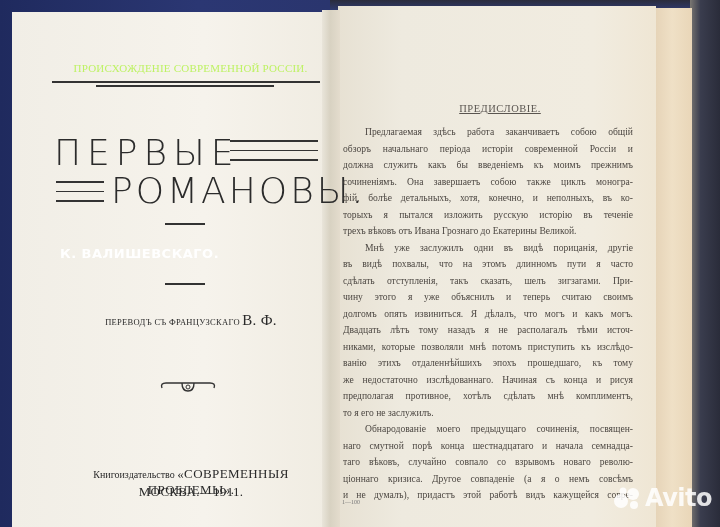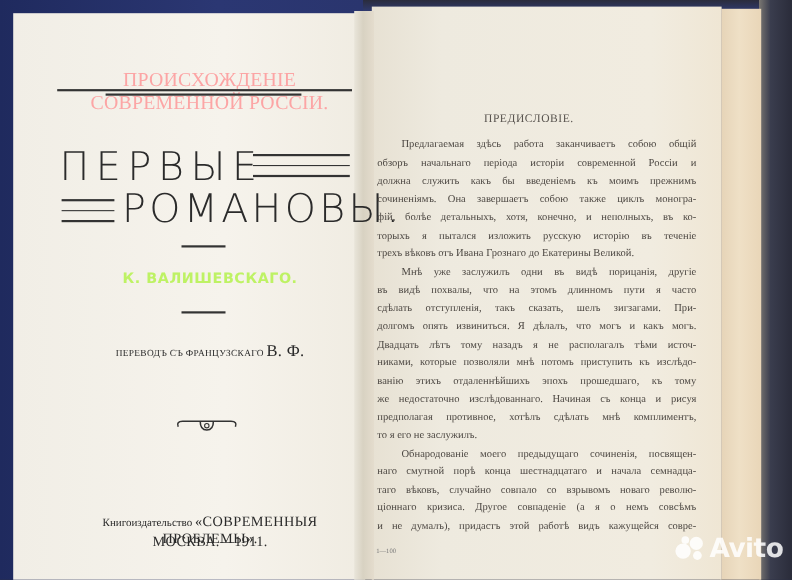--- a/index.html
+++ b/index.html
@@ -32,64 +32,64 @@
   .gutter {
     position: absolute; left: 322px; top: 10px; width: 18px; height: 517px;
     background: linear-gradient(90deg, #e9e5da 0%, #d8d2c2 45%, #e4dccd 100%);
   }
   .right-page {
     position: absolute; left: 338px; top: 6px; width: 318px; height: 521px;
     background: linear-gradient(90deg, #e7e1d3 0%, #eeeadf 20%, #f1ece0 80%, #efe6d4 100%);
   }
   .series-title {
     position: absolute; left: 58px; top: 62px; width: 265px;
-    font-size: 18px; letter-spacing: 0.2px; color: #fca5a5; text-align: center;
+    font-size: 11px; letter-spacing: 0.2px; color: #bef264; text-align: center;
   }
   .series-rule-1 { position: absolute; left: 52px; top: 81px; width: 268px; height: 1.5px; background: #333; }
   .series-rule-2 { position: absolute; left: 96px; top: 85px; width: 178px; height: 1.5px; background: #333; }
 
   .title-line {
     position: absolute; font-family: "DejaVu Sans", sans-serif;
     font-size: 36px; color: #2b2b2b; letter-spacing: 6px; font-weight: 300;
     line-height: 1;
   }
   .t1 { left: 54px; top: 135px; }
   .t2 { left: 111px; top: 173px; letter-spacing: 3px; }
   .bars { position: absolute; }
   .bars span { display: block; height: 1.5px; background: #333; margin-bottom: 8px; }
   .bars-right { left: 230px; top: 140px; width: 88px; }
   .bars-left { left: 56px; top: 181px; width: 48px; }
 
   .short-rule { position: absolute; height: 1.5px; background: #333; width: 40px; }
   .r1 { left: 165px; top: 223px; }
   .r2 { left: 165px; top: 283px; }
   .author {
-    position: absolute; left: 60px; top: 246px; width: 262px; text-align: center;
+    position: absolute; left: 60px; top: 246px; width: 262px; 
     font-family: "DejaVu Sans", sans-serif; font-weight: bold; font-size: 13px;
-    color: #bef264; letter-spacing: 0.5px;
+    color: #ffffff; letter-spacing: 0.5px;
   }
   .translation {
     position: absolute; left: 60px; top: 312px; width: 262px; text-align: center;
     font-size: 8.5px; color: #2a2a2a; letter-spacing: 0.3px;
   }
   .translation .big { font-size: 15px; font-family: Liberation Serif, serif; }
   .ornament { position: absolute; left: 158px; top: 379px; width: 60px; height: 14px; }
   .publisher {
     position: absolute; left: 60px; top: 466px; width: 262px; text-align: center;
     font-size: 10px; color: #2a2a2a;
   }
   .publisher .caps { font-size: 13px; letter-spacing: 0.4px; margin-top: 43px; }
   .city {
     position: absolute; left: 60px; top: 484px; width: 262px; text-align: center;
     font-size: 13px; color: #2a2a2a; letter-spacing: 0.3px;
   }
 
   .preface-heading {
     position: absolute; left: 440px; top: 103px; width: 120px;
-    font-size: 10.5px; color: #5a5550; letter-spacing: 0.5px; text-align: left;
+    font-size: 10.5px; color: #5a5550; letter-spacing: 0.5px; text-align: center; text-decoration: underline;
   }
   .text-block {
     position: absolute; left: 343px; width: 290px;
     font-size: 9.6px; line-height: 16.5px; color: #4c4742; text-align: justify;
   }
   .text-block .line { display: block; text-align: justify; text-align-last: justify; white-space: nowrap; }
   .text-block .line.last { text-align-last: left; }
   .text-block .line.indent { padding-left: 22px; }
   .signature { position: absolute; left: 342px; top: 499px; font-size: 6px; color: #777; }
 
@@ -156,20 +156,21 @@
   <span class="line indent">Предлагаемая здѣсь работа заканчиваетъ собою общій</span>
   <span class="line">обзоръ начальнаго періода исторіи современной Россіи и</span>
   <span class="line">должна служить какъ бы введеніемъ къ моимъ прежнимъ</span>
   <span class="line">сочиненіямъ. Она завершаетъ собою также циклъ моногра-</span>
   <span class="line">фій, болѣе детальныхъ, хотя, конечно, и неполныхъ, въ ко-</span>
   <span class="line">торыхъ я пытался изложить русскую исторію въ теченіе</span>
   <span class="line last">трехъ вѣковъ отъ Ивана Грознаго до Екатерины Великой.</span>
   <span class="line indent">Мнѣ уже заслужилъ одни въ видѣ порицанія, другіе</span>
   <span class="line">въ видѣ похвалы, что на этомъ длинномъ пути я часто</span>
   <span class="line">сдѣлать отступленія, такъ сказать, шелъ зигзагами. При-</span>
+  <span class="line">чину этого я уже объяснилъ и теперь считаю своимъ</span>
   <span class="line">долгомъ опять извиниться. Я дѣлалъ, что могъ и какъ могъ.</span>
   <span class="line">Двадцать лѣтъ тому назадъ я не располагалъ тѣми источ-</span>
   <span class="line">никами, которые позволяли мнѣ потомъ приступить къ изслѣдо-</span>
   <span class="line">ванію этихъ отдаленнѣйшихъ эпохъ прошедшаго, къ тому</span>
   <span class="line">же недостаточно изслѣдованнаго. Начиная съ конца и рисуя</span>
   <span class="line">предполагая противное, хотѣлъ сдѣлать мнѣ комплиментъ,</span>
   <span class="line last">то я его не заслужилъ.</span>
   <span class="line indent">Обнародованіе моего предыдущаго сочиненія, посвящен-</span>
   <span class="line">наго смутной порѣ конца шестнадцатаго и начала семнадца-</span>
   <span class="line">таго вѣковъ, случайно совпало со взрывомъ новаго револю-</span>

